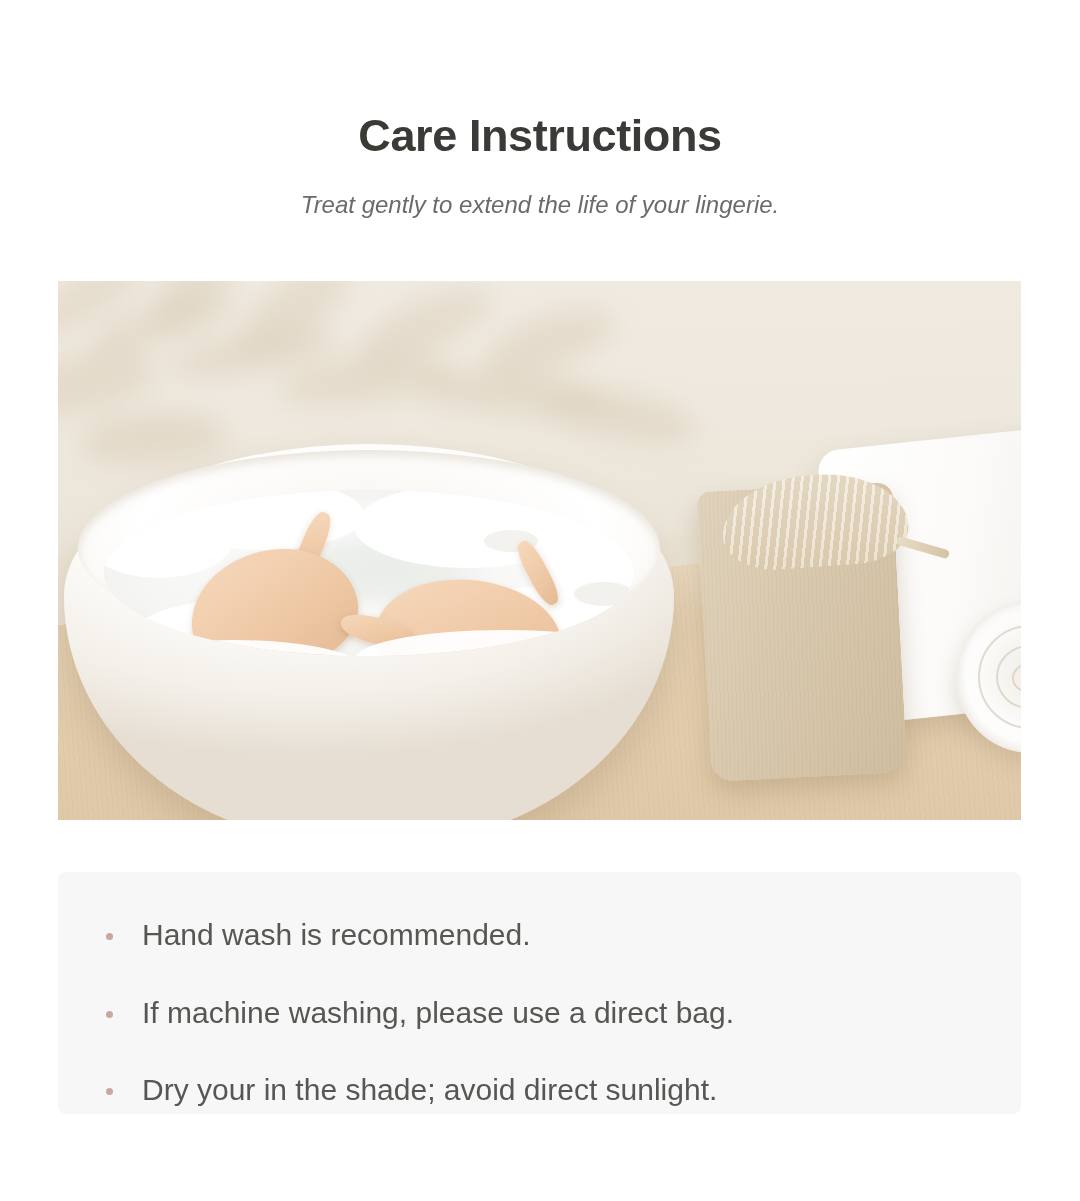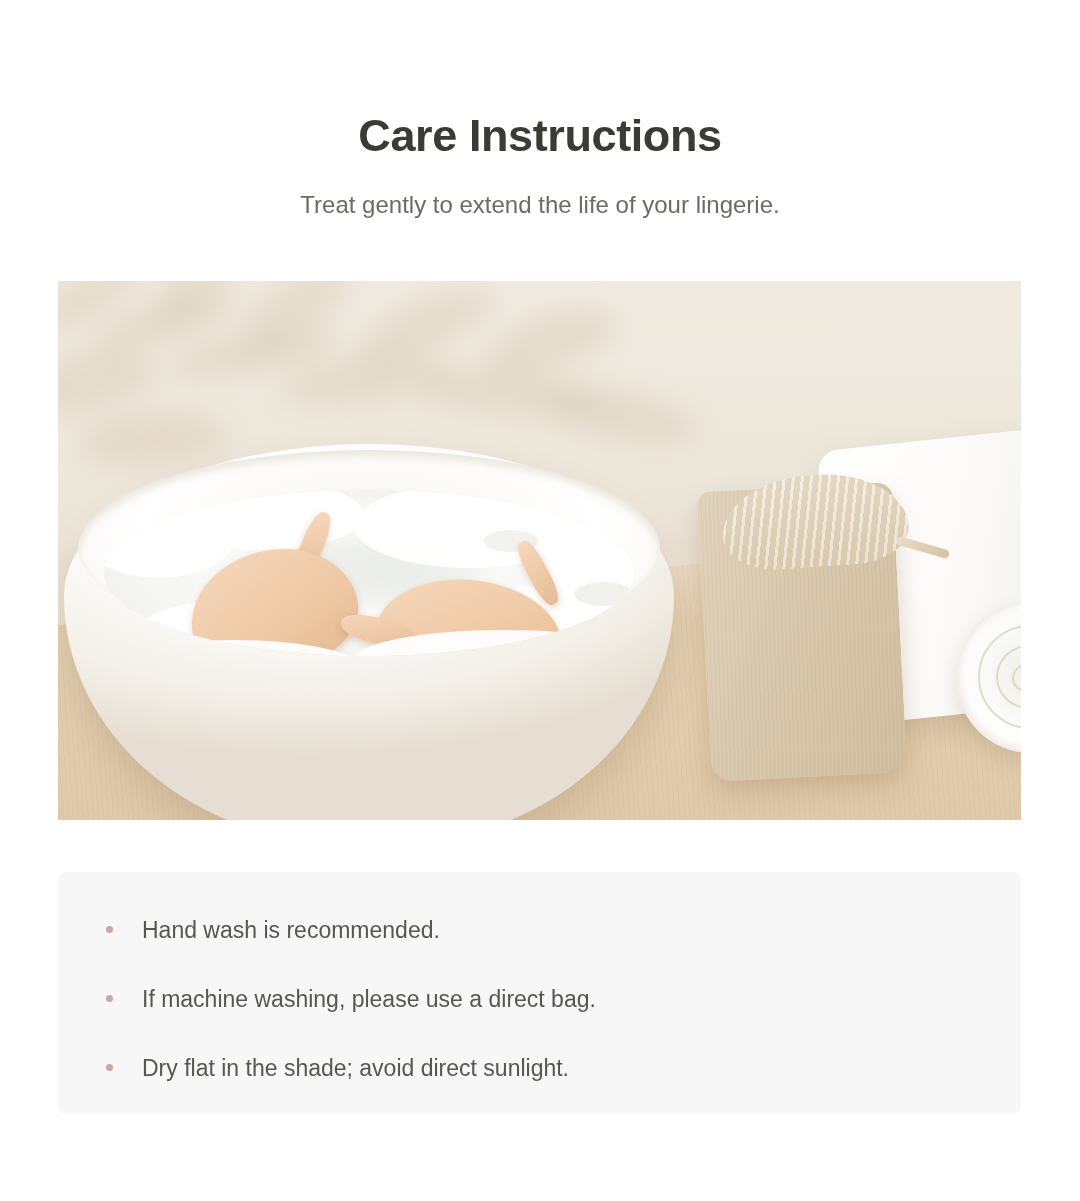--- a/index.html
+++ b/index.html
@@ -36,20 +36,21 @@
     color: #3a3a36;
     line-height: 1.05;
   }
   .page-subtitle {
     margin: 0;
     padding-top: 32px;
     font-size: 24px;
     font-weight: normal;
     color: #6b6b68;
     line-height: 1.2;
+    font-style: italic;
   }
 
   
   .hero {
     position: absolute;
     left: 58px;
     top: 281px;
     width: 963px;
     height: 539px;
     overflow: hidden;
@@ -279,21 +280,21 @@
     flex: 0 0 auto;
     width: 7px;
     height: 7px;
     border-radius: 50%;
     background: #c9a99d;
     margin-right: 29px;
     position: relative;
     top: -5px;
   }
   .care-text {
-    font-size: 23px;
+    font-size: 30px;
     color: #575653;
     line-height: 1.25;
   }
 </style>
 </head>
 <body>
 
 <div class="page">
 
   <div class="header">
@@ -366,18 +367,18 @@
       <li class="care-item">
         <span class="care-bullet"></span>
         <span class="care-text">Hand wash is recommended.</span>
       </li>
       <li class="care-item">
         <span class="care-bullet"></span>
         <span class="care-text">If machine washing, please use a direct bag.</span>
       </li>
       <li class="care-item">
         <span class="care-bullet"></span>
-        <span class="care-text">Dry flat in the shade; avoid direct sunlight.</span>
+        <span class="care-text">Dry your in the shade; avoid direct sunlight.</span>
       </li>
     </ul>
   </div>
 
 </div>
 
 </body></html>

